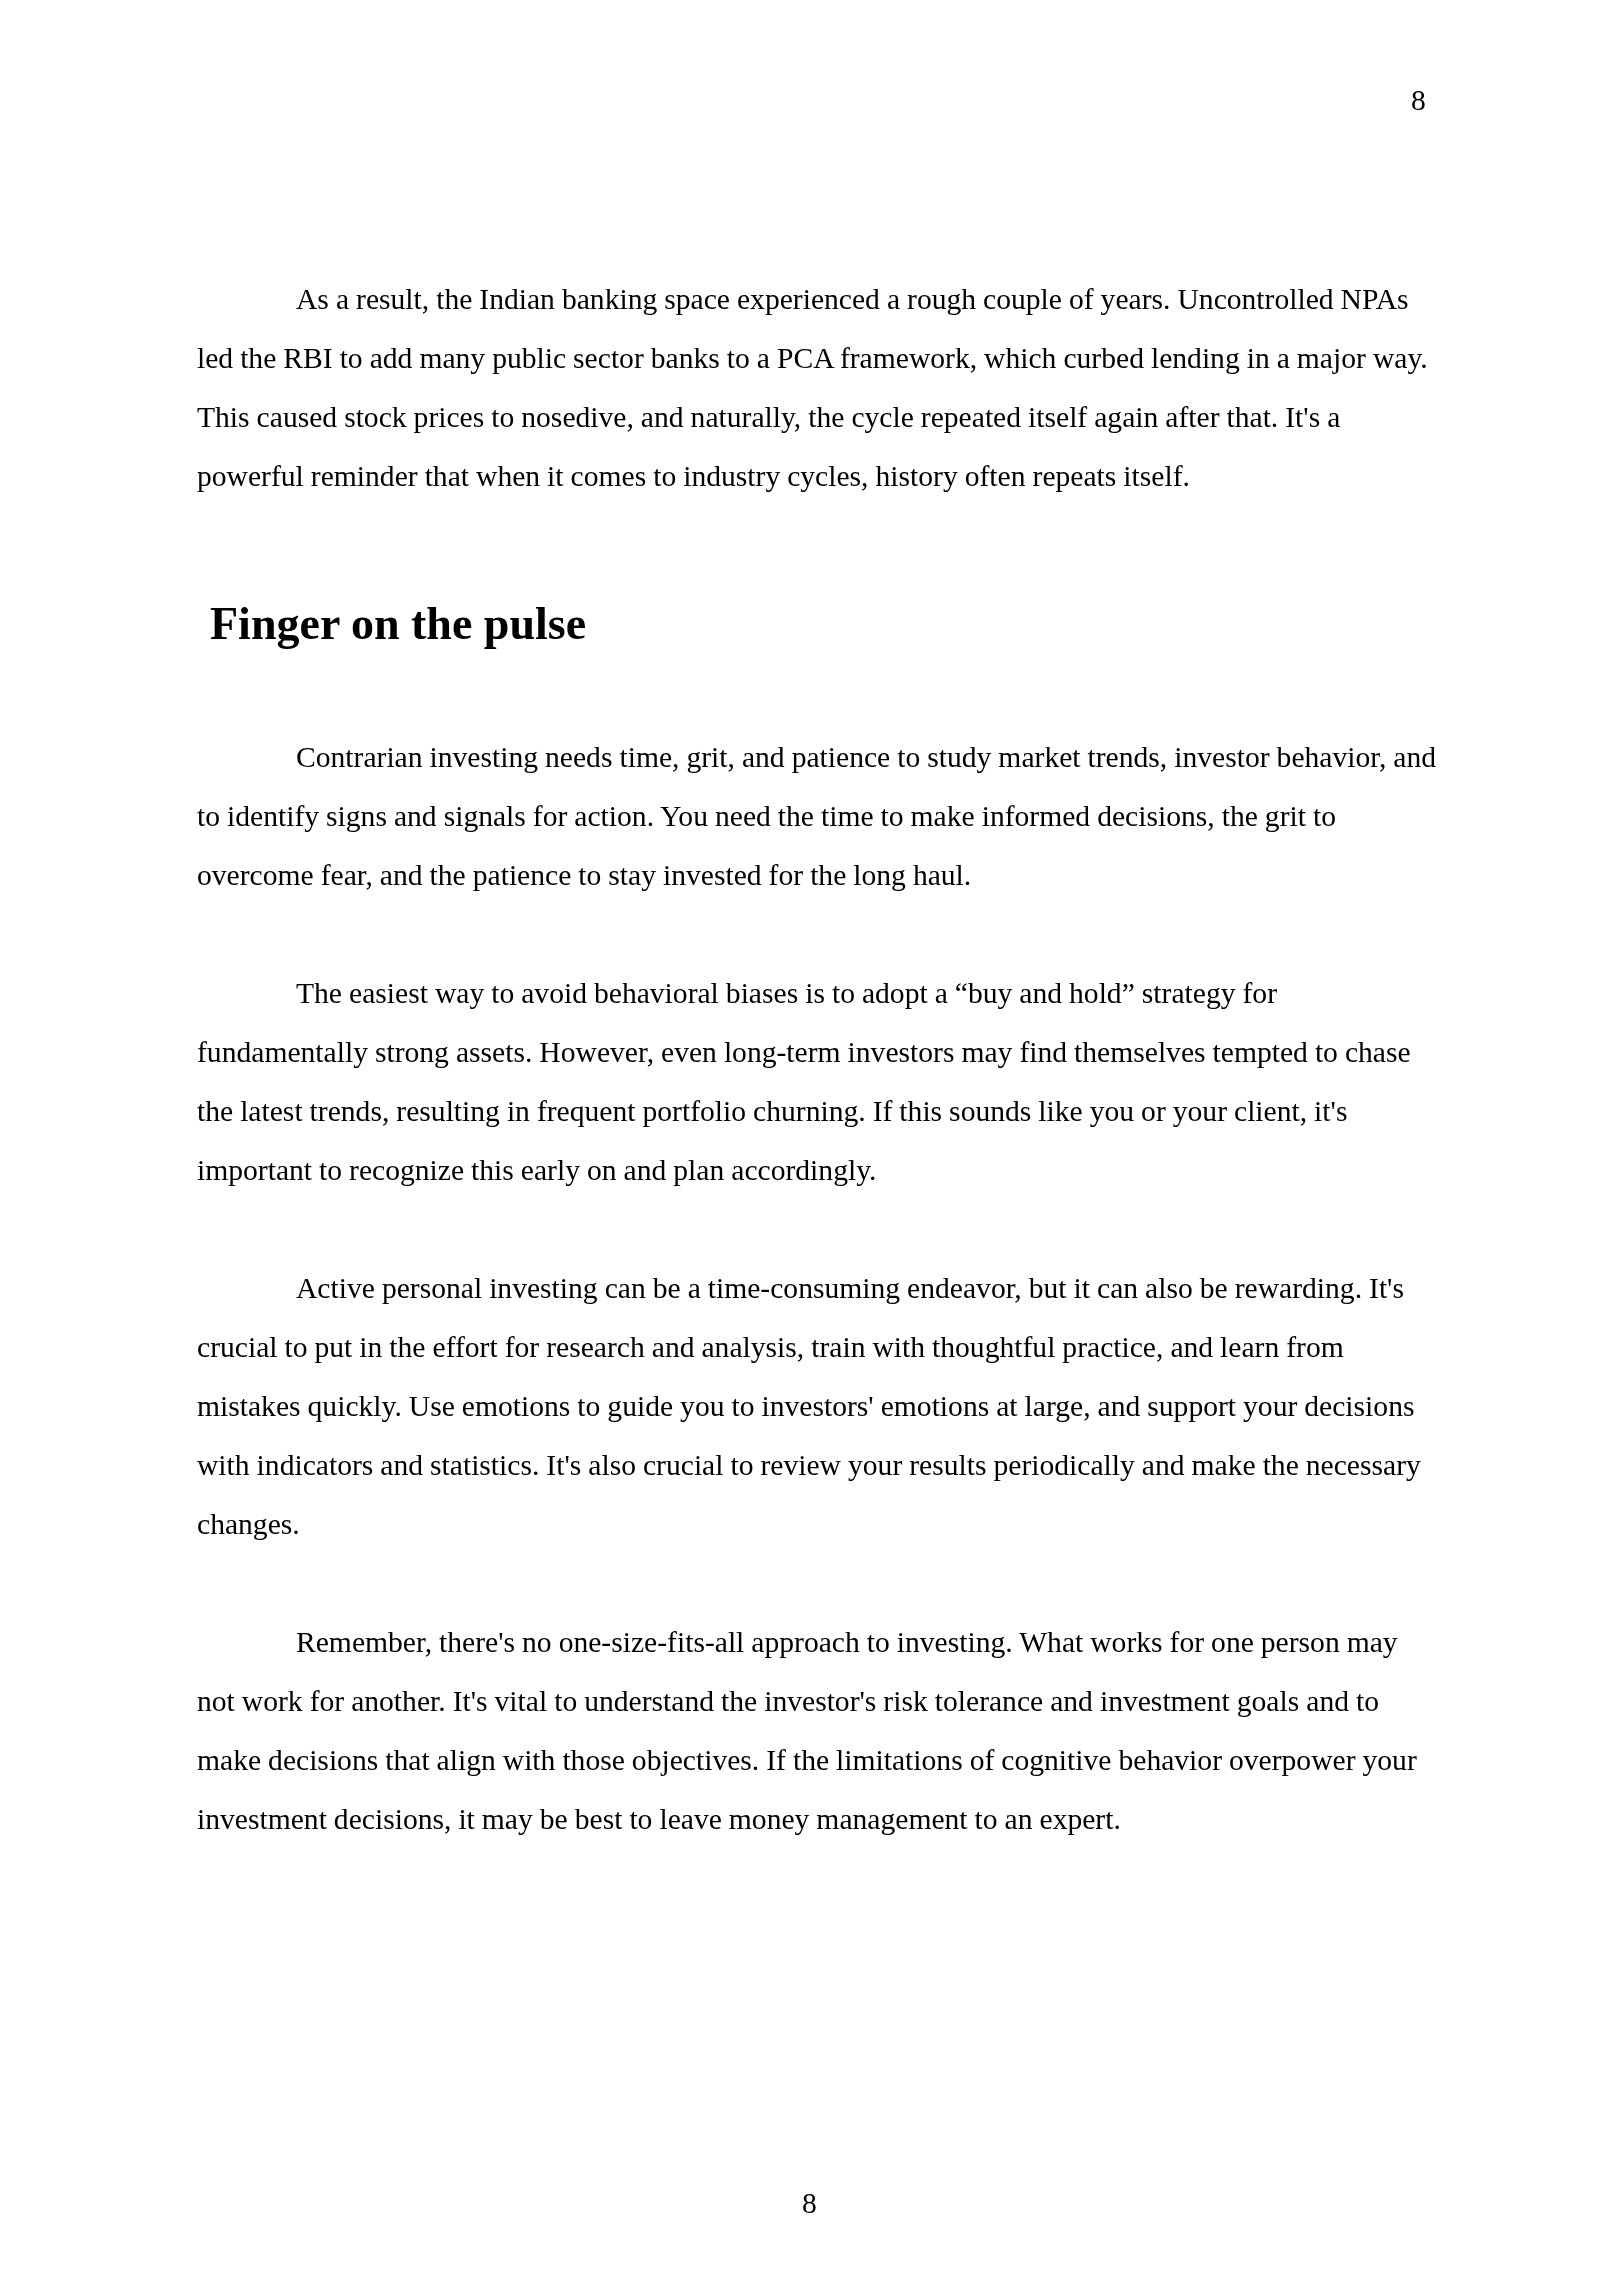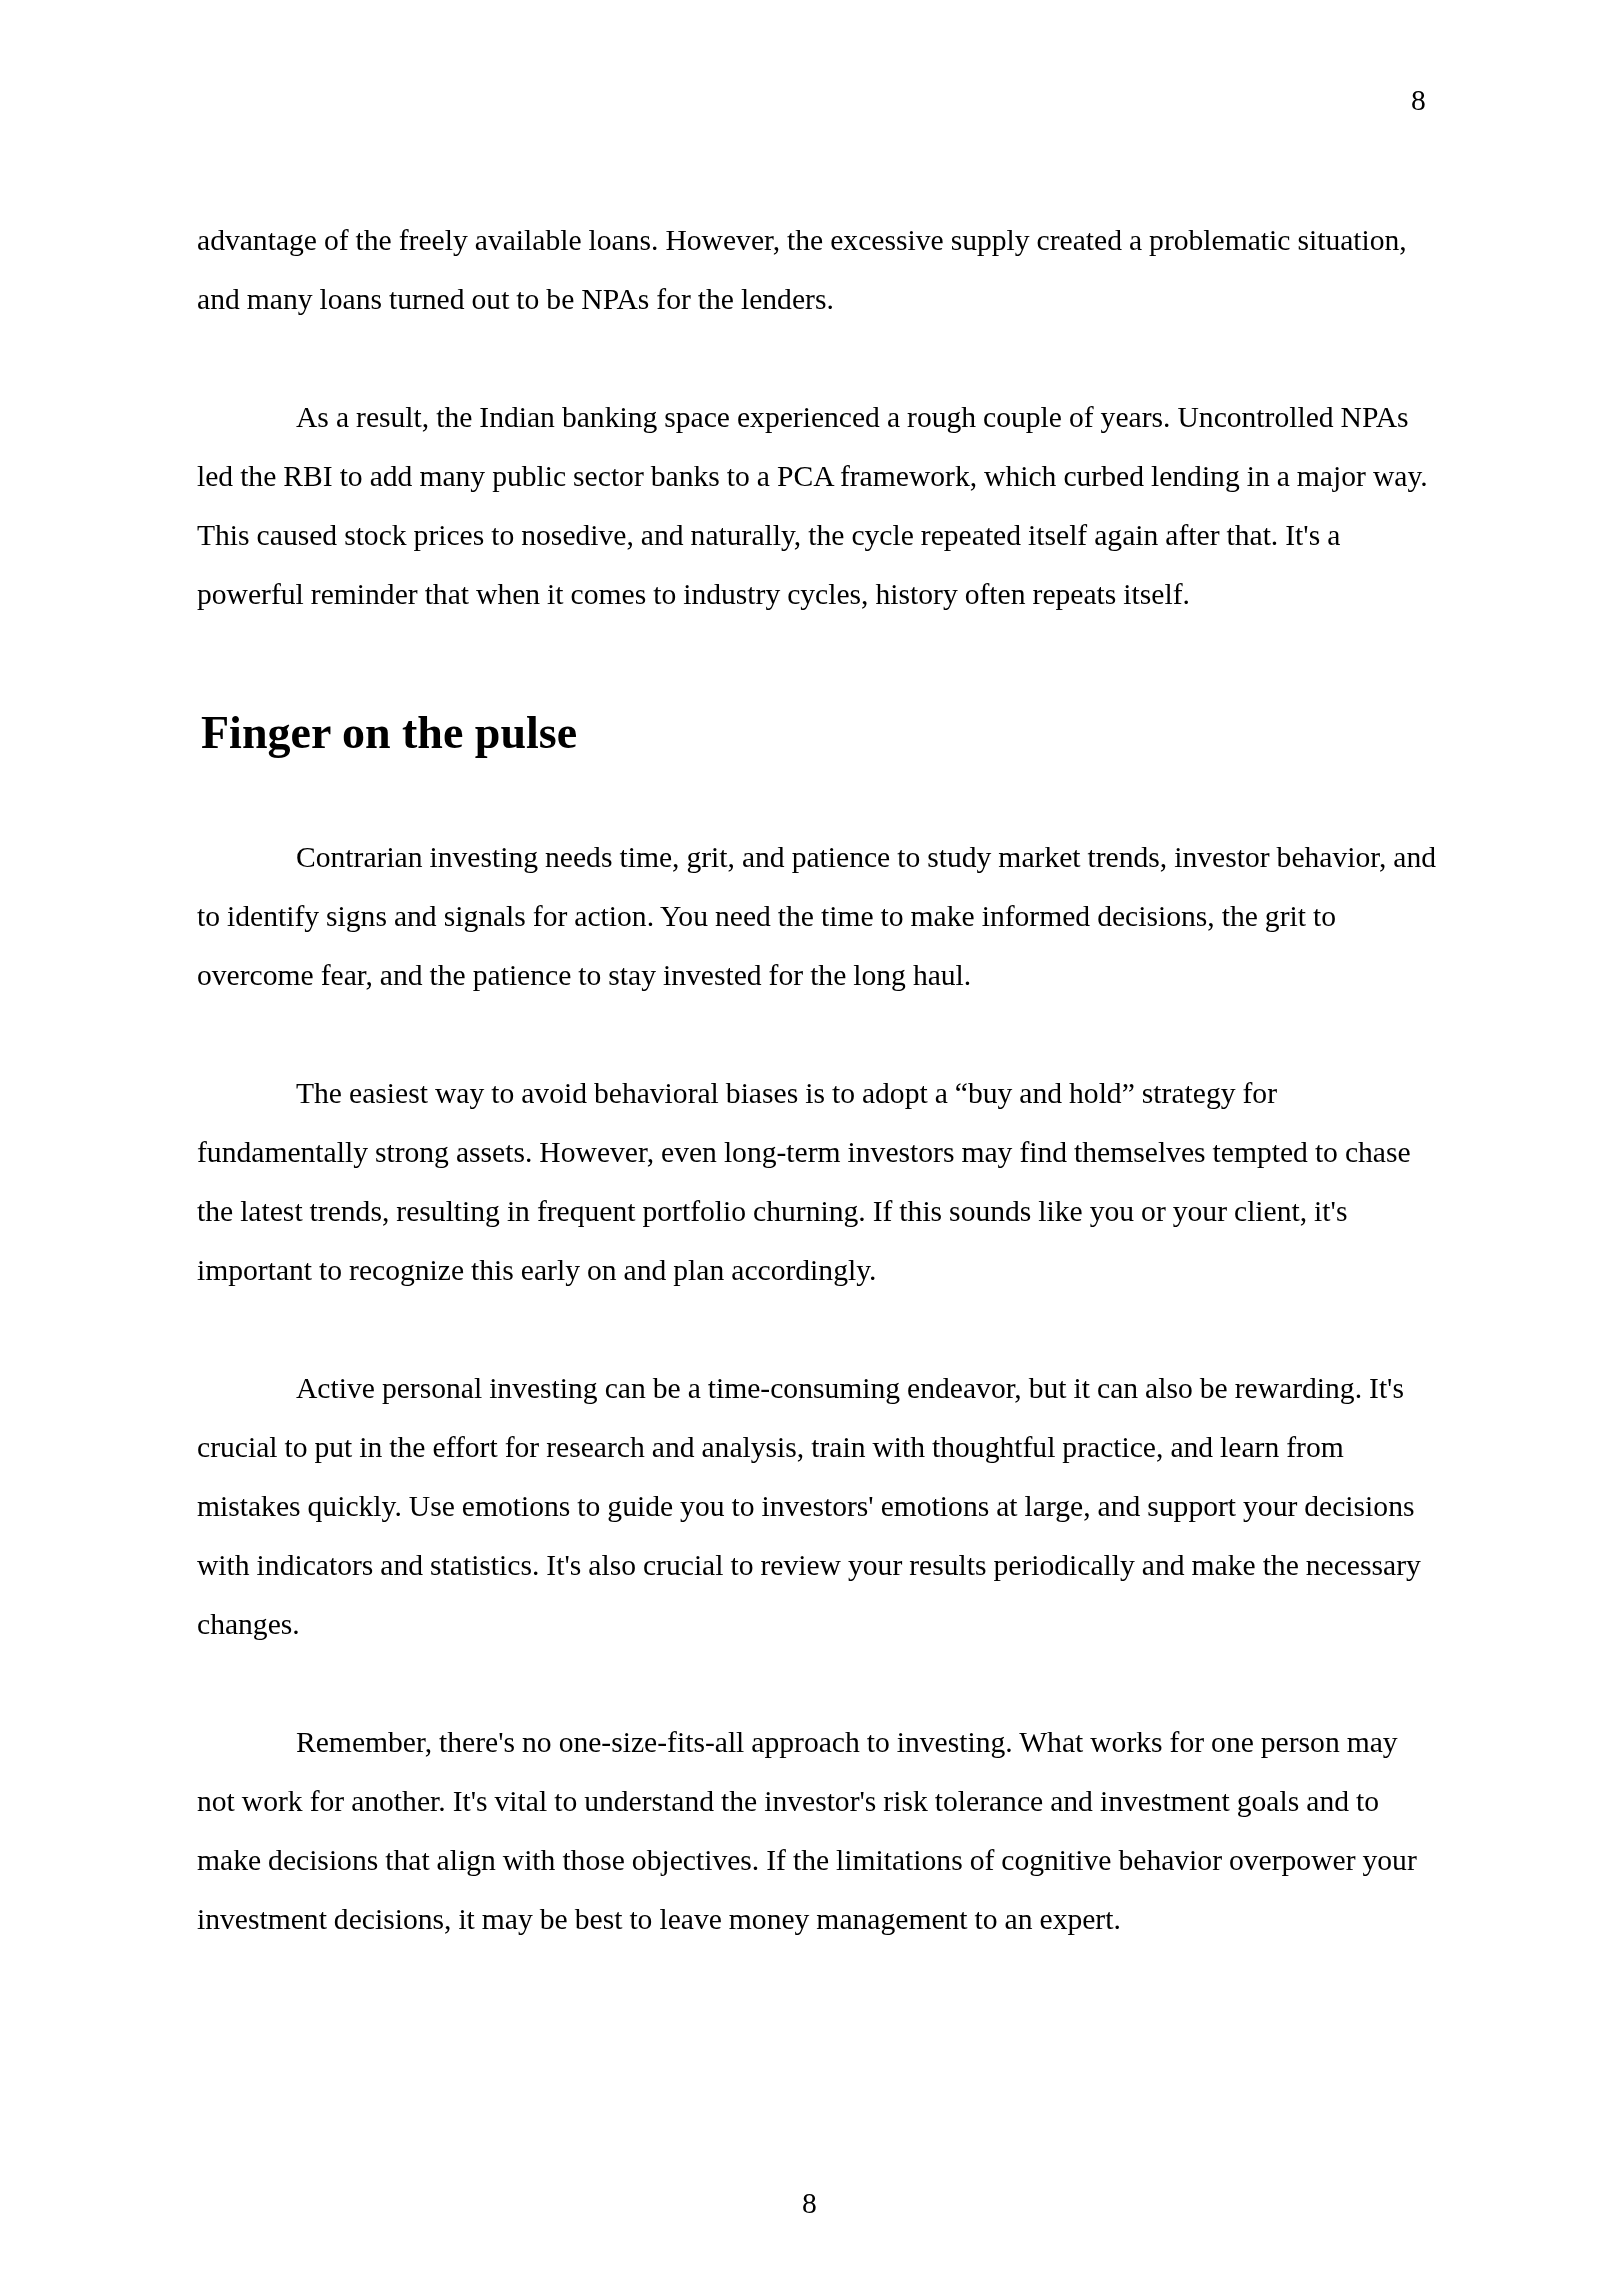--- a/index.html
+++ b/index.html
@@ -41,34 +41,33 @@
       line-height: 59px;
       word-spacing: -0.4px;
     }
     p.indent {
       text-indent: 99px;
     }
     .gap {
       height: 59px;
     }
     h2 {
-      margin: 4px;
+      margin: 13px;
       font-size: 46px;
       font-weight: bold;
       line-height: 63px;
       font-family: "Liberation Serif", "DejaVu Serif", serif;
     }
   </style>
 </head>
 <body>
 
 <div class="page-number-top">8</div>
 
 <div class="content">
-  <p>advantage of the freely available loans. However, the excessive supply created a problematic situation, and many loans turned out to be NPAs for the lenders.</p>
   <div class="gap"></div>
   <p class="indent">As a result, the Indian banking space experienced a rough couple of years. Uncontrolled NPAs led the RBI to add many public sector banks to a PCA framework, which curbed lending in a major way. This caused stock prices to nosedive, and naturally, the cycle repeated itself again after that. It's a powerful reminder that when it comes to industry cycles, history often repeats itself.</p>
 
   <div style="height:73px;"></div>
   <h2>Finger on the pulse</h2>
   <div style="height:60px;"></div>
 
   <p class="indent">Contrarian investing needs time, grit, and patience to study market trends, investor behavior, and to identify signs and signals for action. You need the time to make informed decisions, the grit to overcome fear, and the patience to stay invested for the long haul.</p>
   <div class="gap"></div>
   <p class="indent">The easiest way to avoid behavioral biases is to adopt a “buy and hold” strategy for fundamentally strong assets. However, even long-term investors may find themselves tempted to chase the latest trends, resulting in frequent portfolio churning. If this sounds like you or your client, it's important to recognize this early on and plan accordingly.</p>

